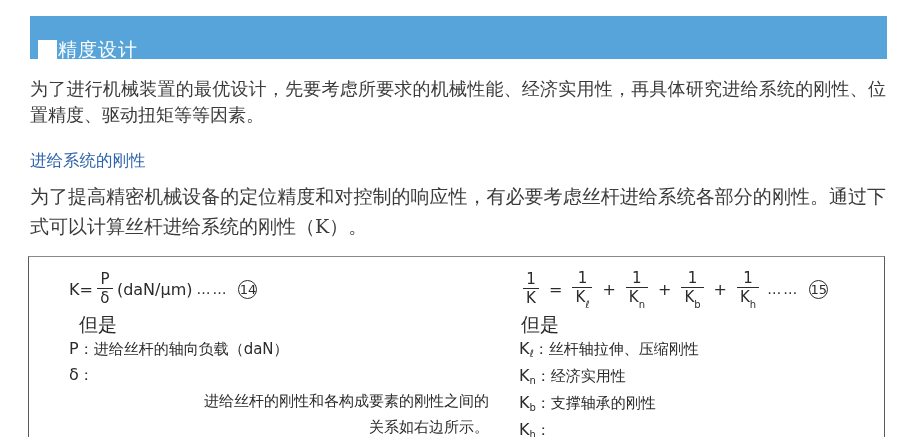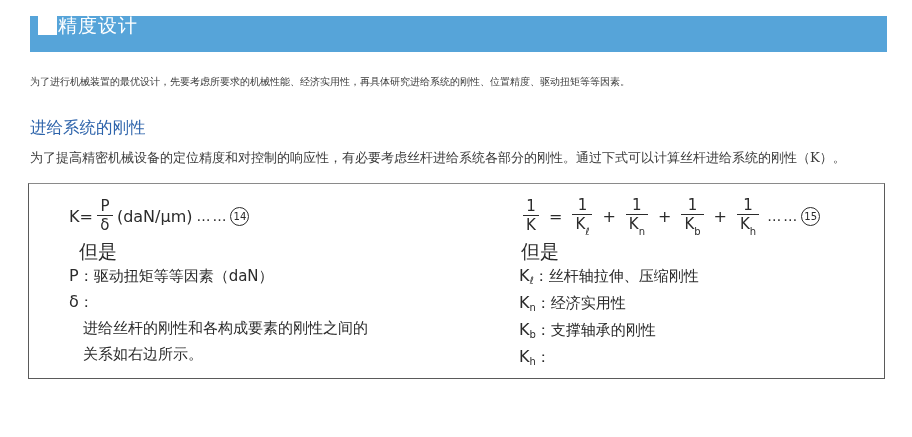--- a/index.html
+++ b/index.html
@@ -8,50 +8,50 @@
     width: 912px; height: 437px;
     font-family: "DejaVu Serif", serif;
     color: var(--body_text, #3b3b3b);
     overflow: hidden;
   }
   .page { position: relative; width: 912px; height: 437px; background: #fff; }
 
   
   .header-bar {
     margin: 16px 25px 0 30px;
-    height: 36px;
+    height: 43px;
     background: var(--header_bar, #56a4d9);
-    display: flex; align-items: flex-start;
+    display: flex; align-items: flex-end;
   }
   .header-square {
     width: 19px; height: 19px;
     background: var(--header_text, #ffffff);
     margin-left: 8px; flex: 0 0 auto;
   }
   .header-title {
     color: var(--header_text, #ffffff);
     font-size: 19px; line-height: 1;
     letter-spacing: 1px;
     margin-left: 1px;
   }
 
   
   .intro {
     margin: 17px 26px 0 30px;
-    font-size: 10px; line-height: 26px;
+    font-size: 18px; line-height: 26px;
     text-align: justify;
   }
   .section-title {
     margin: 22px 0 0 30px;
     font-size: 16.5px; font-weight: normal;
     color: var(--section_title, #2e64ab);
   }
   .section-body {
     margin: 9px 26px 0 30px;
-    font-size: 13px; line-height: 20px;
+    font-size: 19px; line-height: 30px;
     text-align: justify;
   }
 
   
   .formula-box {
     margin: 15px 0 0 28px;
     width: 857px; height: 196px;
     border: 1px solid var(--box_border, #5a5a5a);
     border-top-color: #8a8a8a;
     background: #fff;
@@ -77,29 +77,29 @@
     font-size: 15px;
   }
   .frac .den { border-top: 1.3px solid #2b2b2b; padding: 1px 3px 0 3px; min-width: 16px; }
   .frac .num { padding: 0 3px; }
   .op { margin: 0 6px; font-size: 16px; }
   .dots { letter-spacing: 2px; margin-left: 4px; font-size: 14px; }
   .circle-num {
     display: inline-flex; align-items: center; justify-content: center;
     width: 19px; height: 19px;
     border: 1.3px solid #2b2b2b; border-radius: 50%;
-    font-size: 10px; margin-left: 2px;
+    font-size: 13px; margin-left: 10px;
     flex: 0 0 auto;
   }
   .note { font-size: 19px; line-height: 24px; margin-left: 10px; }
   .sym-line { font-size: 15px; line-height: 25px; display: flex; align-items: baseline; white-space: nowrap; }
   .sym-line .sym { font-size: 16px; }
   .sub { font-size: 10px; vertical-align: sub; position: relative; top: 3px; }
   .frac .sub { top: 2px; }
-  .remark { font-size: 15px; line-height: 26px; margin-left: 14px; white-space: nowrap; }
+  .remark { font-size: 15px; line-height: 26px; margin-left: 14px; white-space: nowrap; text-align: right; }
 </style>
 </head>
 <body>
 
 <div class="page">
 
   <div class="header-bar">
     <span class="header-square"></span>
     <span class="header-title">精度设计</span>
   </div>
@@ -122,21 +122,21 @@
         <span>(daN/μm)</span>
         <span class="dots">……</span>
         <span class="circle-num">14</span>
       </div>
 
       <div class="note">但是</div>
 
       <div class="sym-line">
         <span class="sym">P</span>
           <span>：</span>
-          <span>驱动扭矩等等因素（daN）</span>
+          <span>进给丝杆的轴向负载（daN）</span>
       </div>
       <div class="sym-line">
         <span class="sym">δ</span>
           <span>：</span>
       </div>
 
       <div class="remark">进给丝杆的刚性和各构成要素的刚性之间的</div>
       <div class="remark">关系如右边所示。</div>
     </div>
 

